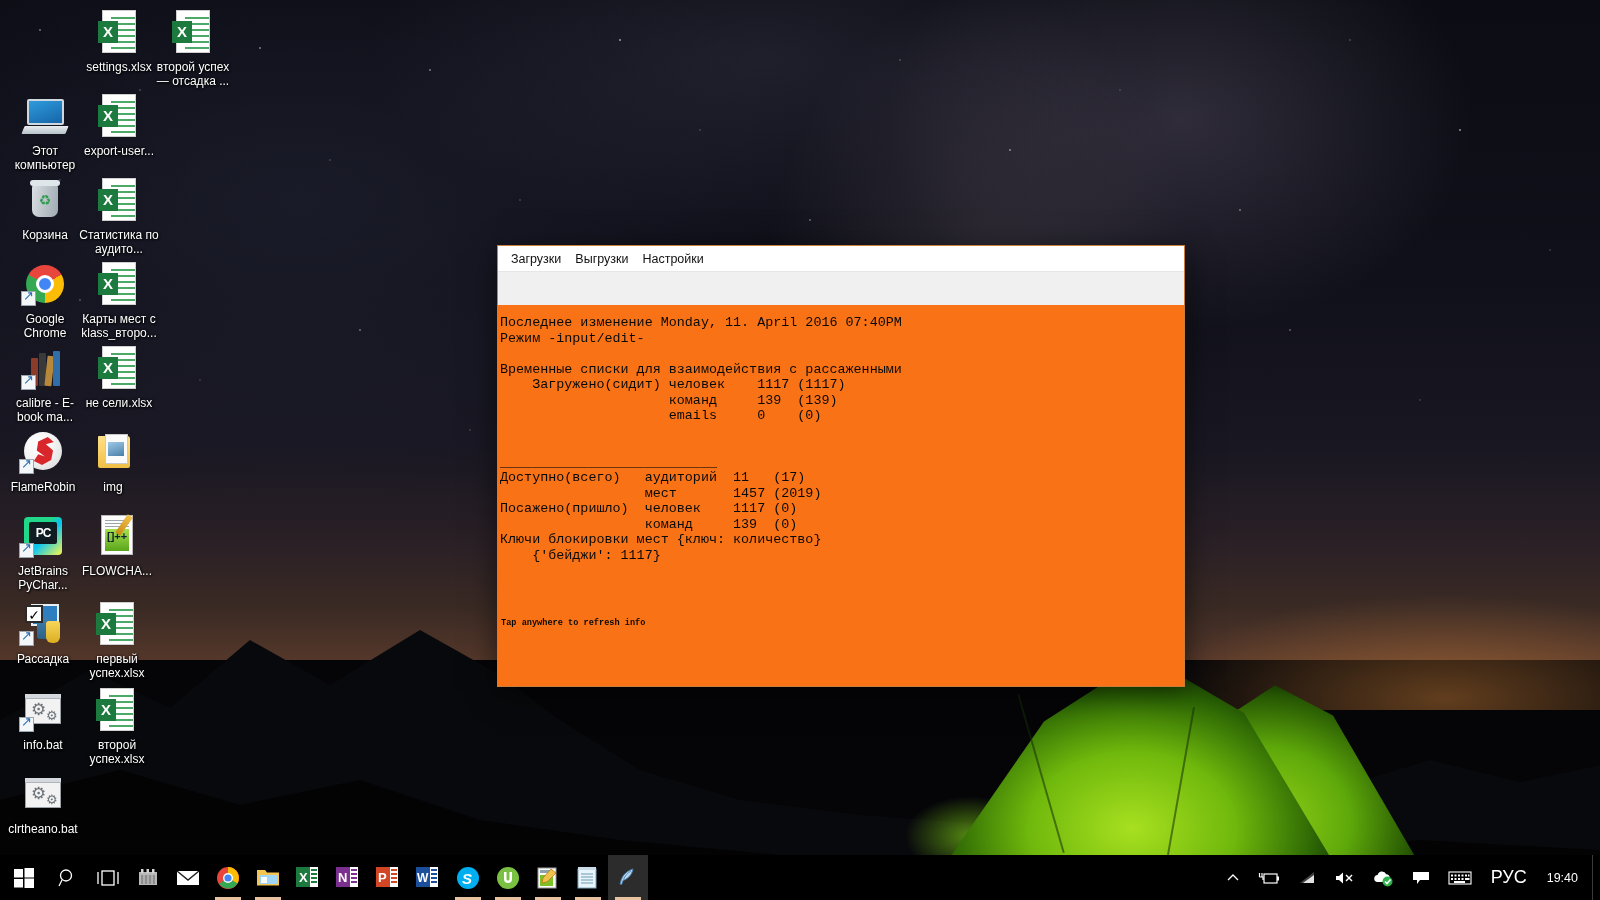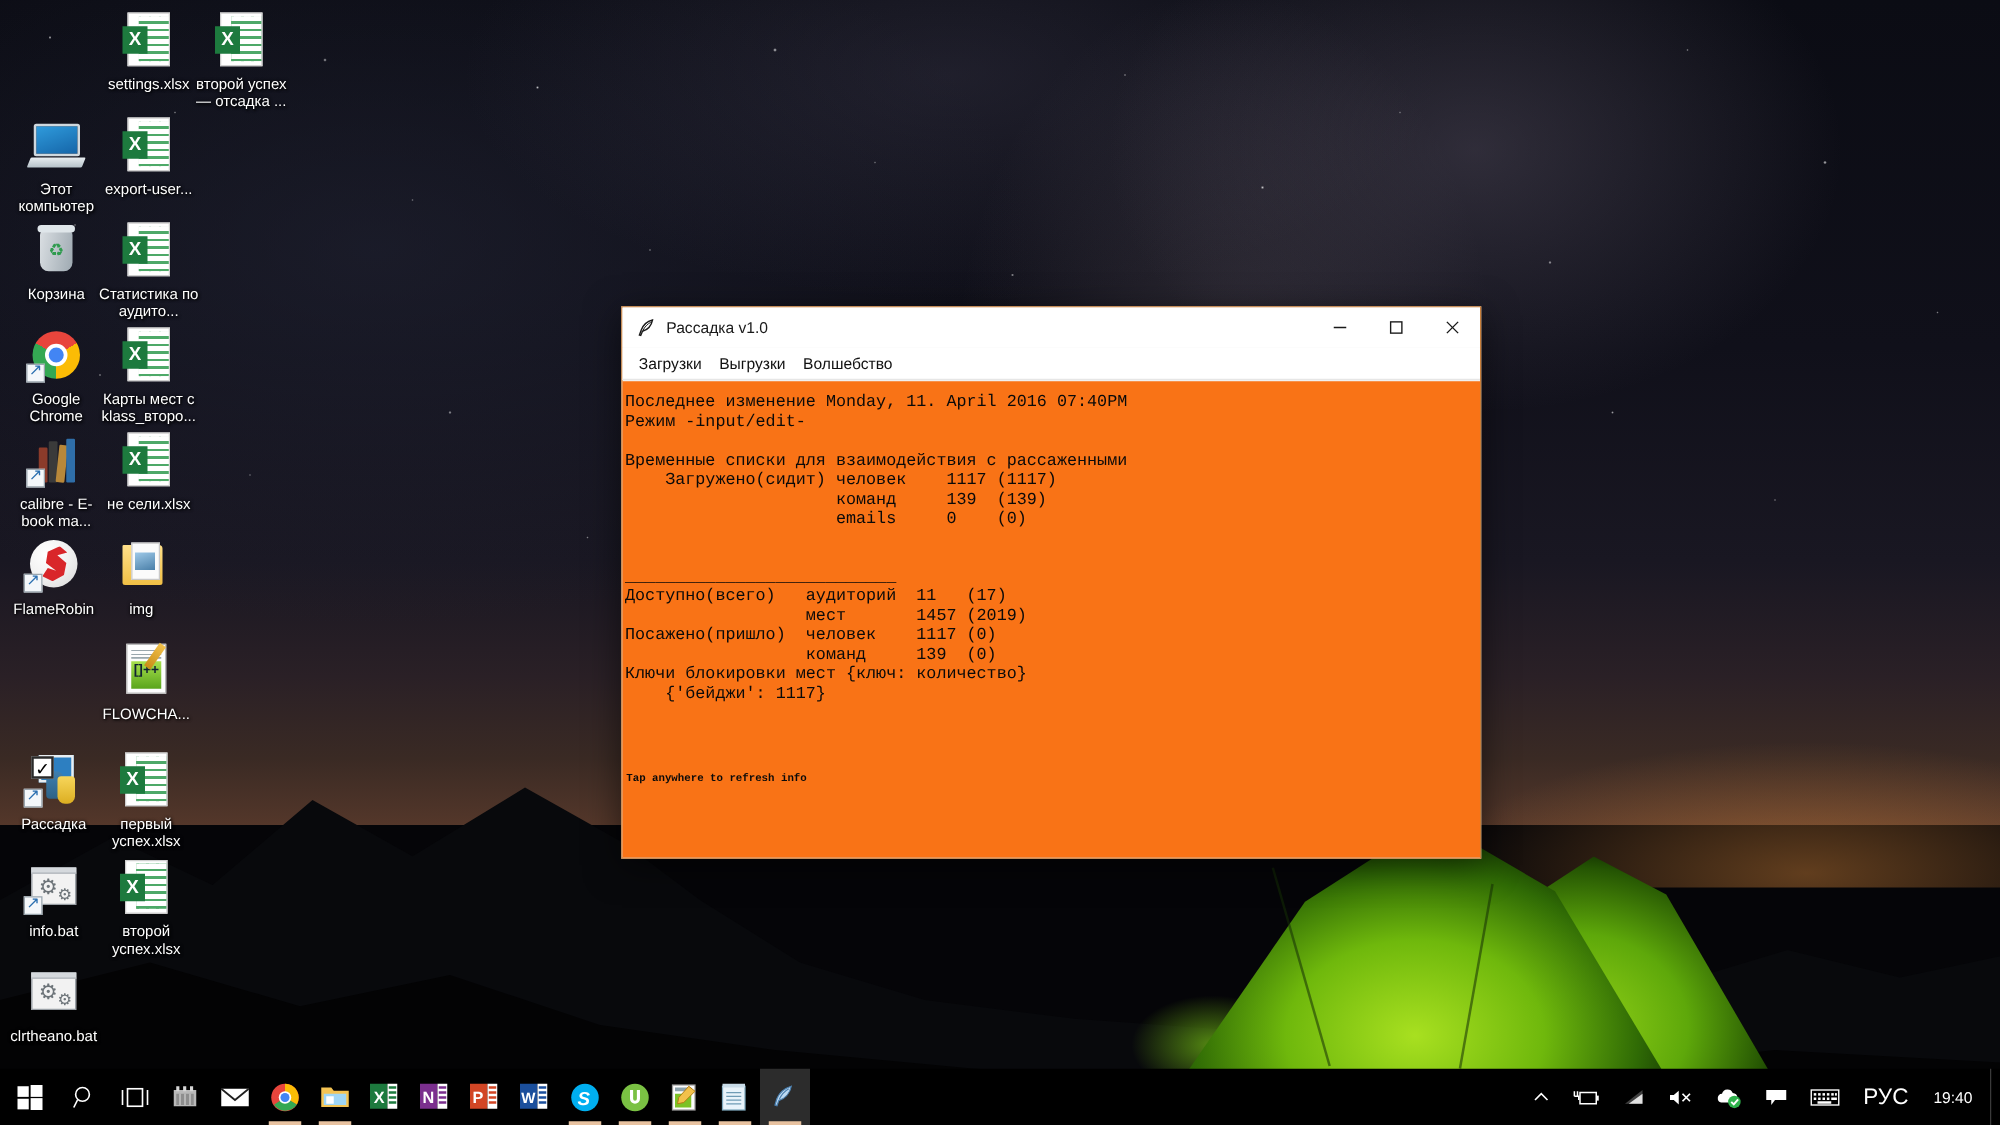--- a/index.html
+++ b/index.html
@@ -480,20 +480,28 @@
 
   <div class="desk-icon" style="left:76px;top:428px">
     <div class="glyph ic-img">
       <div class="fold"></div>
         <div class="sheet"></div>
         <div class="pic"></div>
     </div>
     <span class="cap">img</span>
   </div>
 
+  <div class="desk-icon" style="left:4px;top:512px;width:78px">
+    <div class="glyph ic-pycharm">
+      <div class="bg"></div>
+        <div class="sq">PC</div>
+      <div class="shortcut-arrow"></div>
+    </div>
+    <span class="cap">JetBrains PyChar...</span>
+  </div>
 
   <div class="desk-icon" style="left:76px;top:512px;width:82px">
     <div class="glyph ic-npp">
       <div class="page"></div>
         <div class="lines"></div>
         <div class="green"></div>
       <div class="pp">[]++</div>
         <div class="pencil"></div>
     </div>
     <span class="cap">FLOWCHA...</span>
@@ -545,52 +553,25 @@
         <div class="bar"></div>
       <div class="gear" style="left:12px;top:15px;">⚙</div>
       <div class="gear" style="left:27px;top:21px;font-size:13px;">⚙</div>
     </div>
     <span class="cap">clrtheano.bat</span>
   </div>
 </div>
 
 <div id="app-window">
 
-  <div id="title-bar">
-    <span class="feather">
-      <svg width="16" height="16" viewBox="0 0 16 16">
-        <path d="M13 2 C9 3 5.5 6 4 10 L2.5 14 L3.6 14.4 L5 11 C8.5 10 12 7 13 2 Z" fill="none" stroke="#1a1a1a" stroke-width="1.1"></path>
-        <path d="M11.6 3.8 C9 5.2 6.7 7.6 5.3 10.4" stroke="#1a1a1a" stroke-width=".8" fill="none"></path>
-      </svg>
-    </span>
-    <span id="title-text">Рассадка v1.0</span>
-    <div class="win-btns">
-      <div class="win-btn">
-        <svg width="12" height="12" viewBox="0 0 12 12">
-            <line x1="1" y1="6" x2="11" y2="6" stroke="#1a1a1a" stroke-width="1.1"></line>
-          </svg>
-      </div>
-      <div class="win-btn">
-        <svg width="12" height="12" viewBox="0 0 12 12">
-            <rect x="1.5" y="1.5" width="9" height="9" fill="none" stroke="#1a1a1a" stroke-width="1.1"></rect>
-          </svg>
-      </div>
-      <div class="win-btn">
-        <svg width="12" height="12" viewBox="0 0 12 12">
-            <line x1="1.5" y1="1.5" x2="10.5" y2="10.5" stroke="#1a1a1a" stroke-width="1.1"></line>
-            <line x1="10.5" y1="1.5" x2="1.5" y2="10.5" stroke="#1a1a1a" stroke-width="1.1"></line>
-          </svg>
-      </div>
-    </div>
-  </div>
 
   <div id="menu-bar">
     <span class="menu-item">Загрузки</span>
     <span class="menu-item">Выгрузки</span>
-    <span class="menu-item">Волшебство</span>
+    <span class="menu-item">Настройки</span>
   </div>
 
   <div id="client-area">
     <div id="info-text">Последнее изменение Monday, 11. April 2016 07:40PM
 Режим -input/edit-
 
 Временные списки для взаимодействия с рассаженными
     Загружено(сидит) человек    1117 (1117)
                      команд     139  (139)
                      emails     0    (0)

